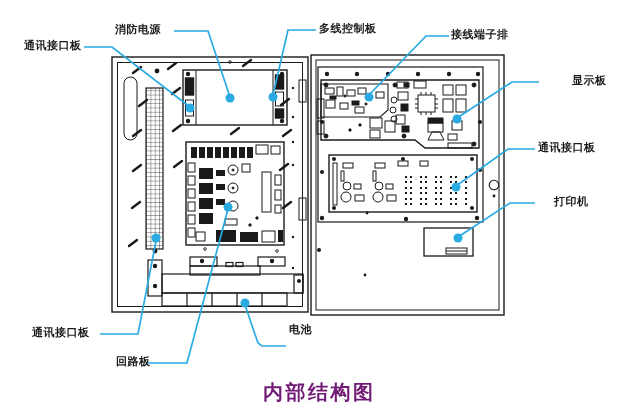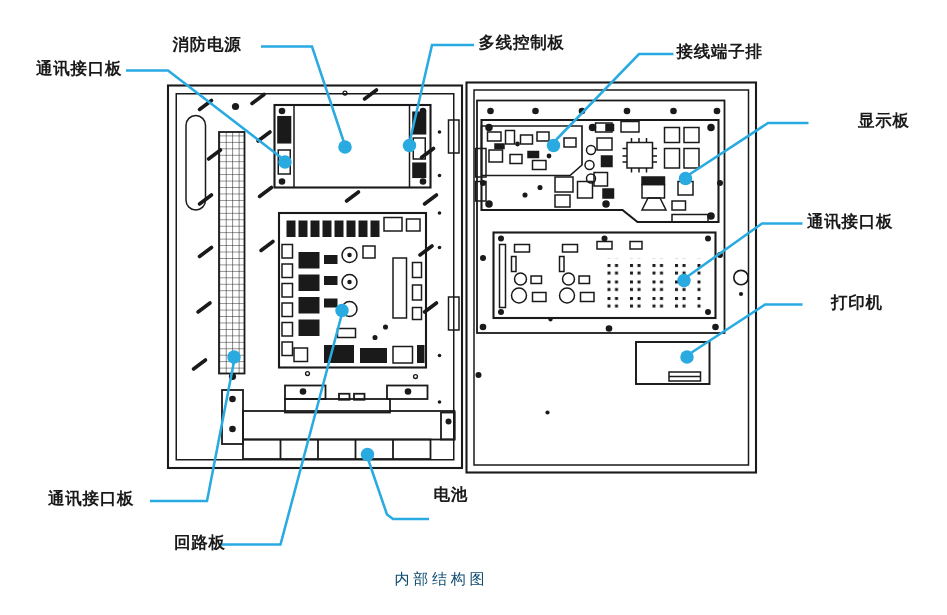--- a/index.html
+++ b/index.html
@@ -1,22 +1,22 @@
 <!DOCTYPE html>
 <html><head>
 <meta charset="utf-8">
 <style>
   html,body{margin:0;padding:0;background:#fff;}
   .stage{position:relative;width:631px;height:410px;background:#fff;overflow:hidden;
          font-family:"DejaVu Sans",sans-serif;}
   .stage svg{position:absolute;left:0;top:0;}
   .lbl{position:absolute;font-weight:700;font-size:11px;line-height:1;
        color:#1a1a1a;letter-spacing:.5px;white-space:nowrap;}
-  .caption{position:absolute;font-weight:400;font-size:10px;line-height:1;
-       color:#0c4a6e;letter-spacing:2.5px;white-space:nowrap;}
+  .caption{position:absolute;font-weight:700;font-size:20px;line-height:1;
+       color:#701a75;letter-spacing:2.5px;white-space:nowrap;}
 </style>
 </head>
 <body>
 
 <div class="stage">
 
 <svg width="631" height="410" viewBox="0 0 631 410">
   <defs>
     <pattern id="grid4" width="4.3" height="4.3" patternUnits="userSpaceOnUse">
       <path d="M0 0H4.3M0 0V4.3" stroke="#1a1a1a" stroke-width="0.7" fill="none"></path>

